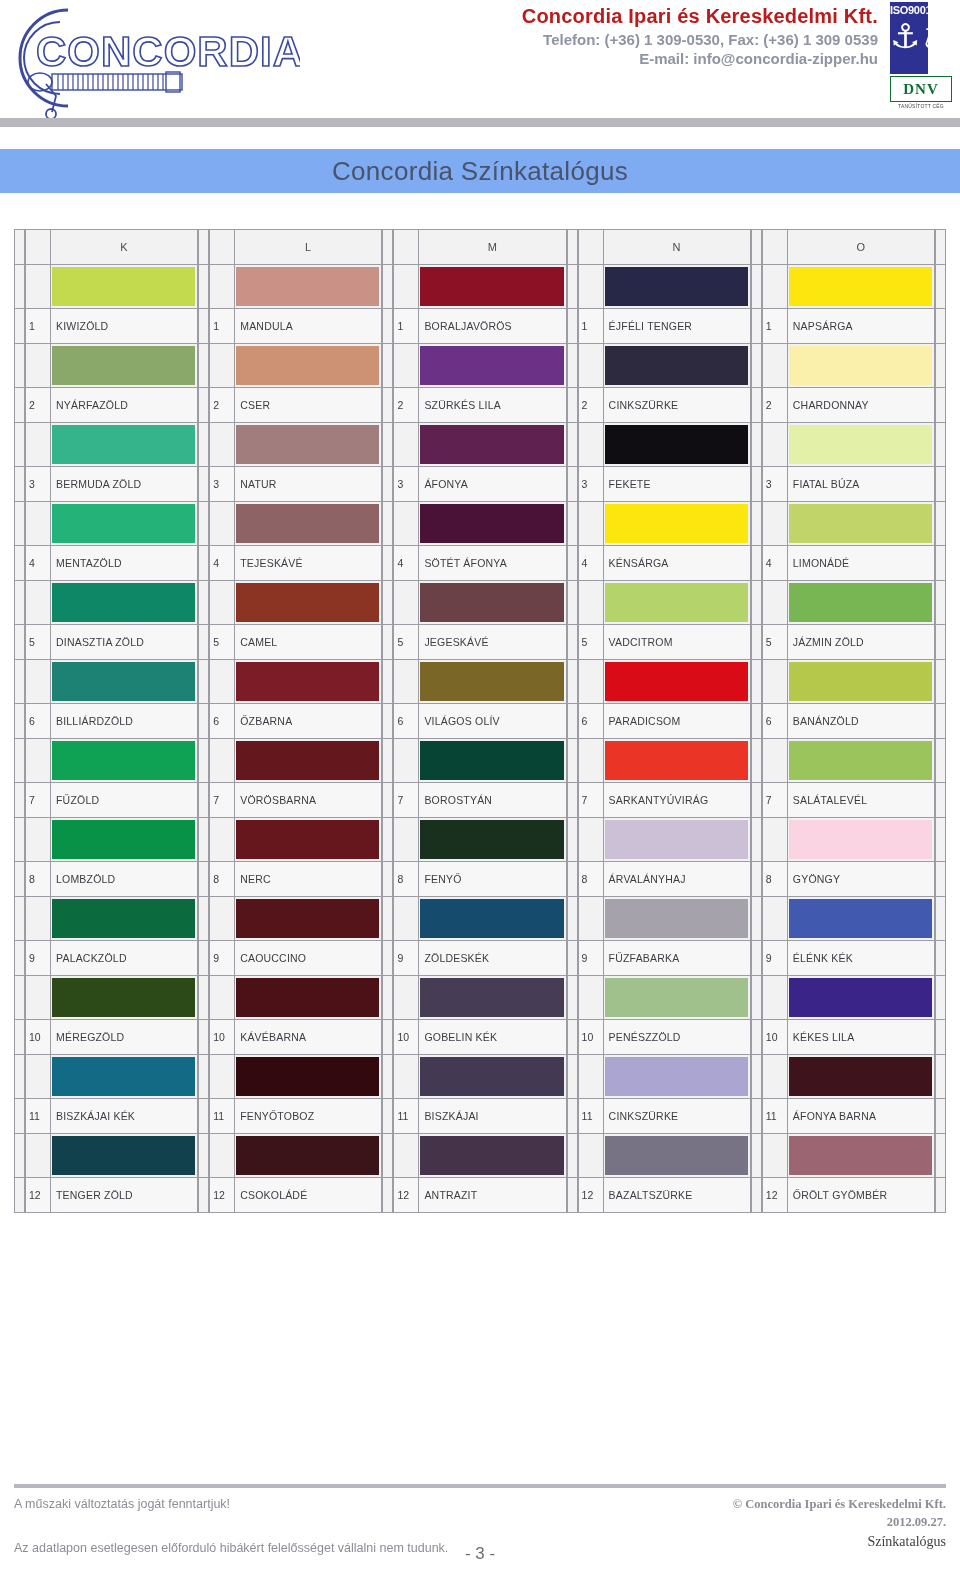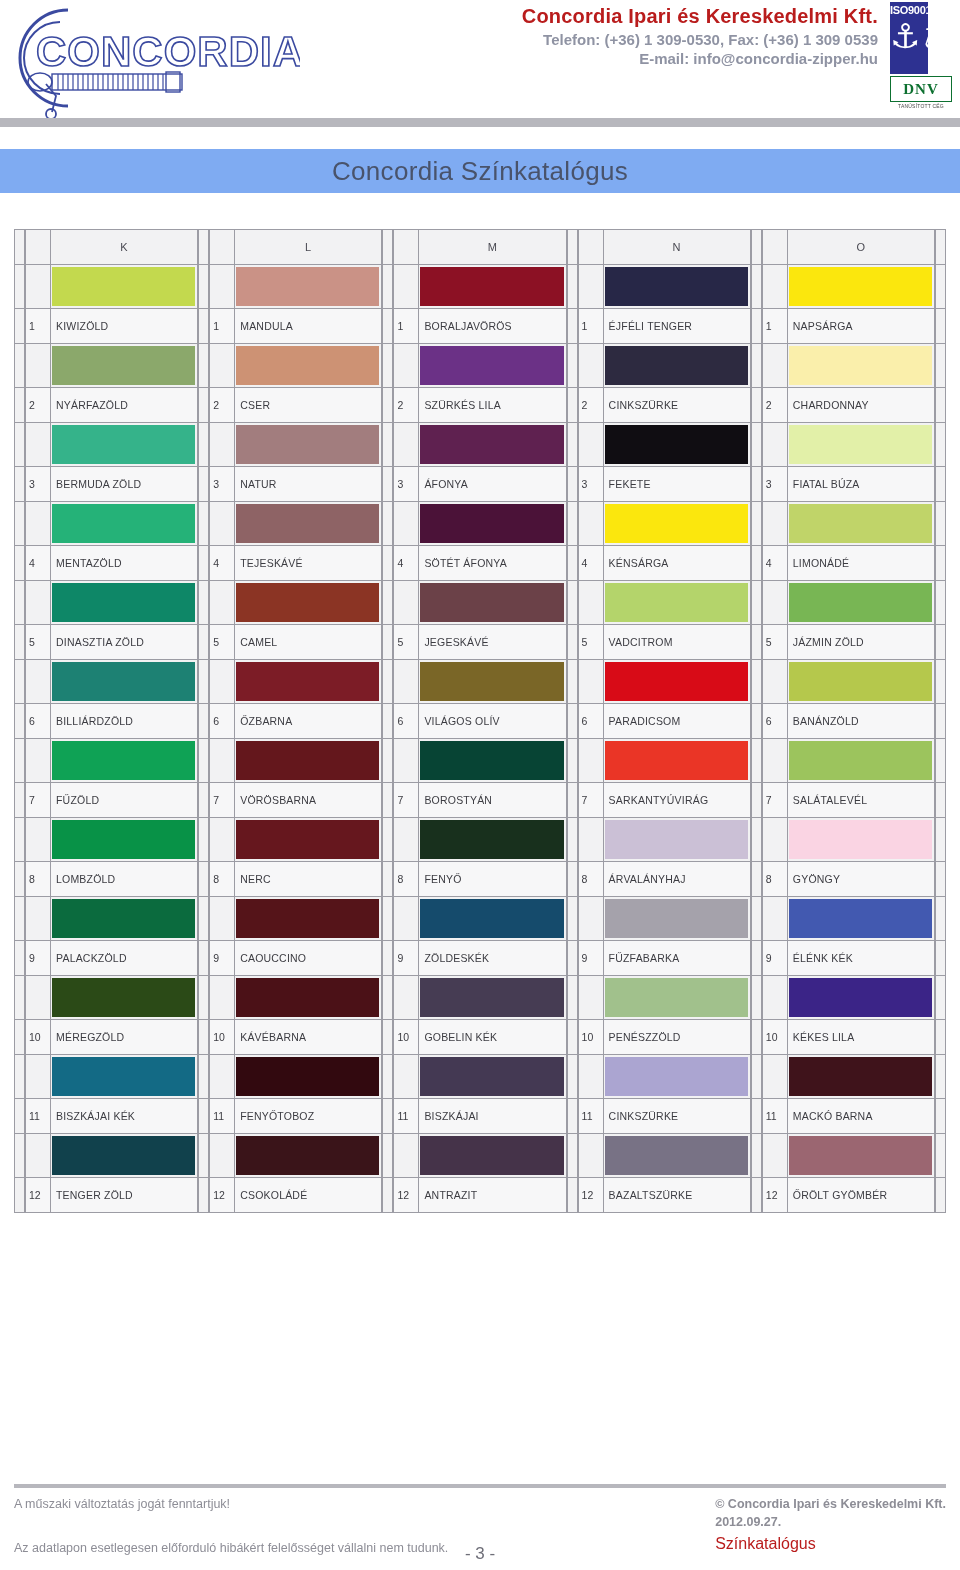--- a/index.html
+++ b/index.html
@@ -269,37 +269,38 @@
     align-items: flex-start;
   }
   .footer-left {
     font-size: 12.5px;
     color: #8d8d96;
     line-height: 1.55;
     max-width: 560px;
   }
   .footer-left .disclaimer-1 { margin-bottom: 24px; }
   .footer-right {
-    text-align: left;
+    text-align: right;
     line-height: 1.45;
+    font-family: Liberation Serif, serif;
   }
   .footer-copy {
     font-size: 12.5px;
     font-weight: bold;
     color: #8d8d96;
     white-space: nowrap;
   }
   .footer-date {
     font-size: 12.5px;
     font-weight: bold;
     color: #8d8d96;
   }
   .footer-doc {
-    font-size: 16px;
-    color: #b91c1c;
+    font-size: 14px;
+    color: #404040;
   }
   .page-num {
     text-align: center;
     font-size: 17px;
     color: #6e6e78;
     margin-top: -14px;
   }
 </style>
 </head>
 <body>
@@ -1128,21 +1129,21 @@
             <div class="name-cell">KÉKES LILA</div>
           </div>
           <div class="swatch-row">
             <div class="swatch-num"></div>
             <div class="swatch-cell">
               <div class="swatch-chip" style="background: rgb(63, 19, 27);"></div>
             </div>
           </div>
           <div class="name-row">
             <div class="name-num">11</div>
-            <div class="name-cell">MACKÓ BARNA</div>
+            <div class="name-cell">ÁFONYA BARNA</div>
           </div>
           <div class="swatch-row">
             <div class="swatch-num"></div>
             <div class="swatch-cell">
               <div class="swatch-chip" style="background: rgb(155, 102, 113);"></div>
             </div>
           </div>
           <div class="name-row">
             <div class="name-num">12</div>
             <div class="name-cell">ŐRÖLT GYÖMBÉR</div>

